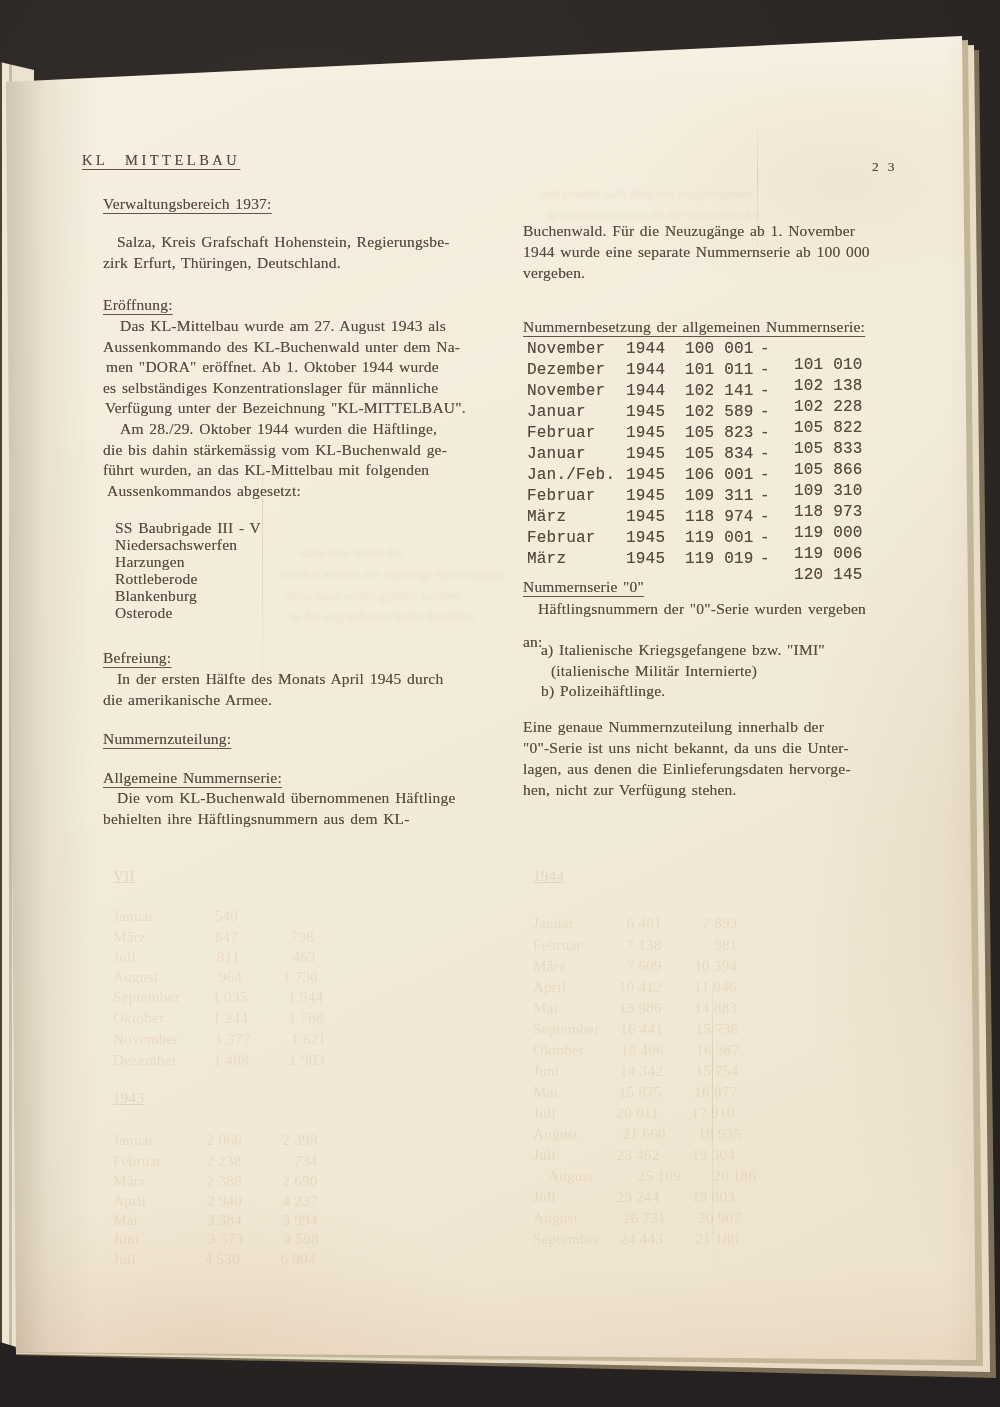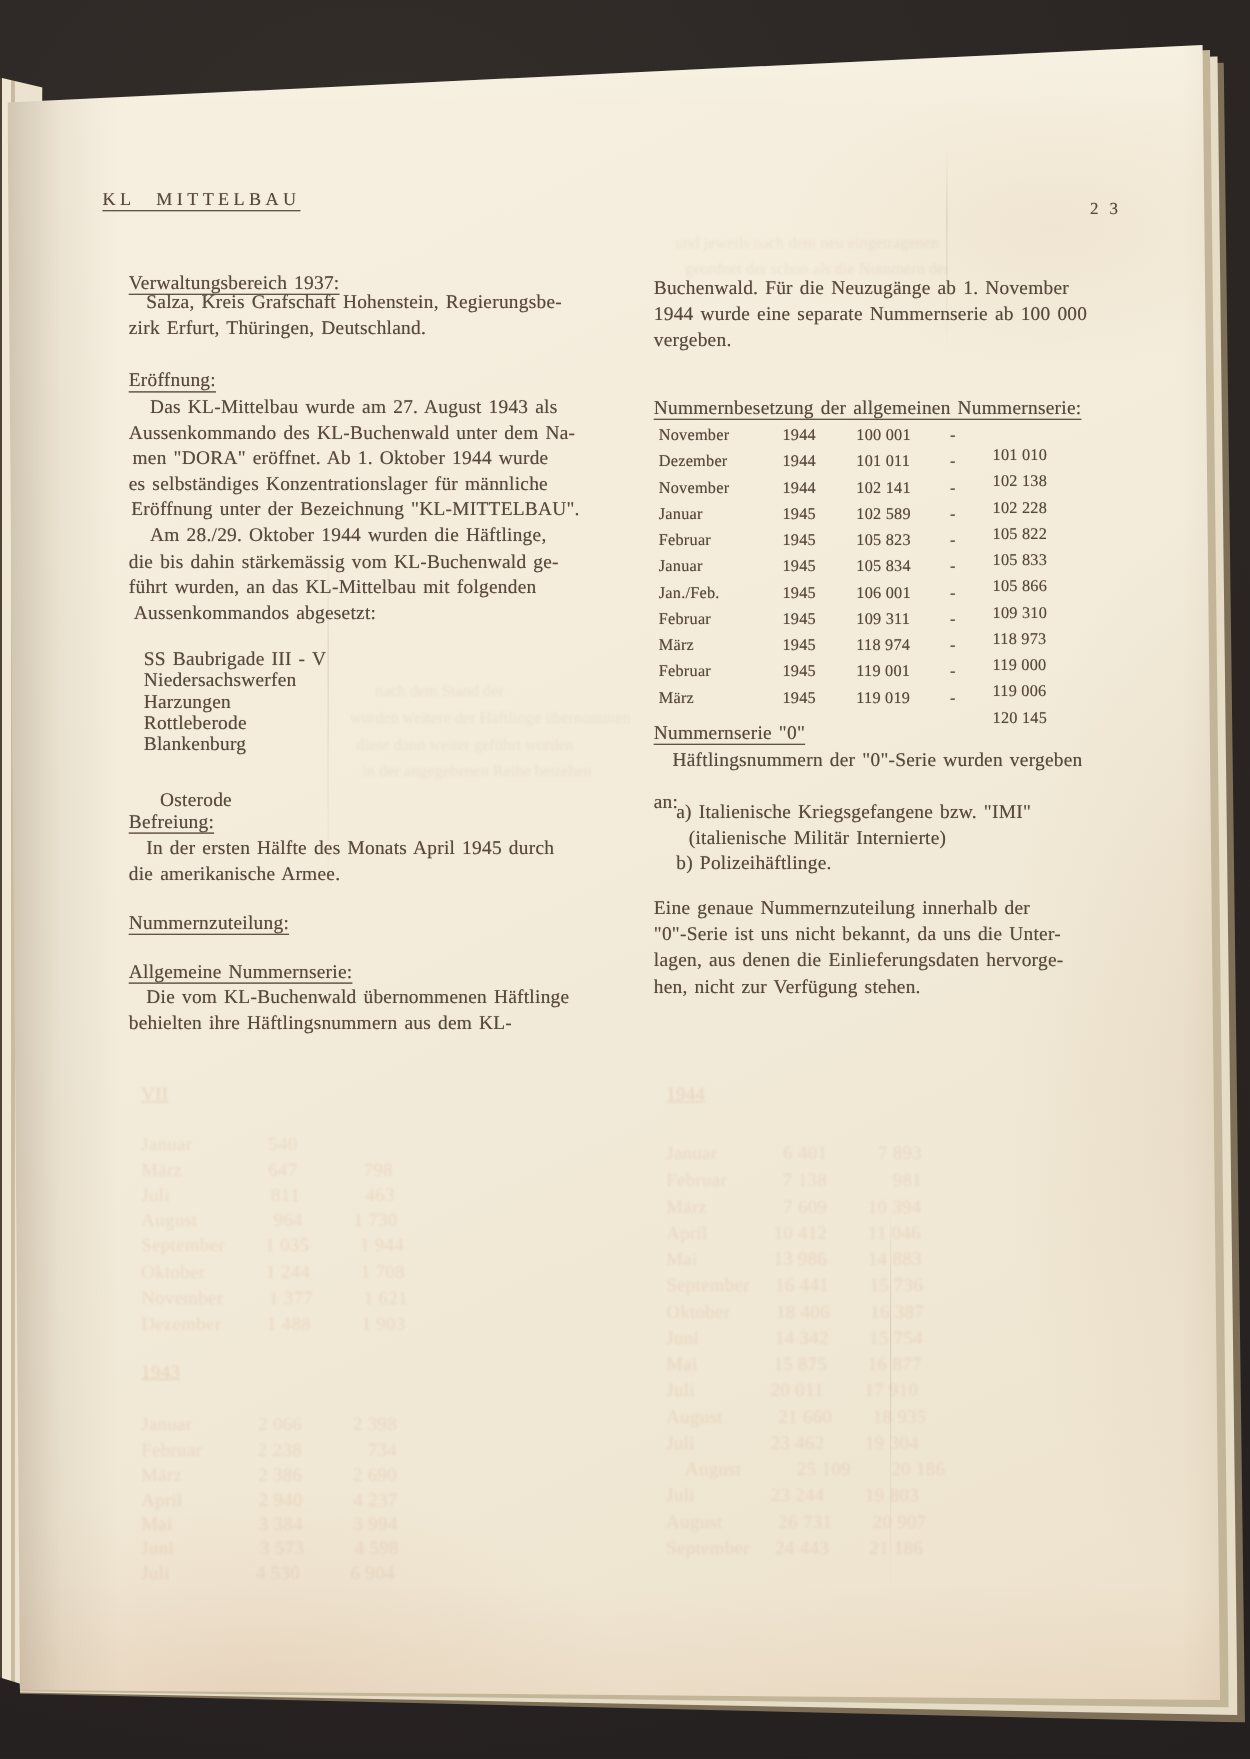--- a/index.html
+++ b/index.html
@@ -26,22 +26,22 @@
          pointer-events:none;}
   .crease{position:absolute;width:1px;background:linear-gradient(180deg,transparent,rgba(150,120,90,0.22),rgba(150,120,90,0.10),transparent);}
   .content{position:absolute;inset:0;}
   .line{position:absolute;white-space:pre;font-size:15.5px;line-height:18px;color:#57493c;
         letter-spacing:0.2px;word-spacing:1.5px;text-shadow:0 0 0.6px rgba(87,73,58,0.55);}
   .head{text-decoration:underline;text-underline-offset:4px;text-decoration-thickness:1px;
         text-decoration-color:rgba(87,73,58,0.85);}
   .title{font-size:14.5px;letter-spacing:3.5px;}
   .pageno{font-size:13.5px;letter-spacing:2px;}
   .trow{position:absolute;left:527px;width:340px;height:18px;}
-  .trow span{position:absolute;top:0;white-space:pre;font-size:13px;color:#57493c;
-        letter-spacing:0.2px;text-shadow:0 0 0.6px rgba(87,73,58,0.55);}
+  .trow span{position:absolute;top:0;white-space:pre;font-size:16px;color:#57493c;
+        letter-spacing:0.2px;text-shadow:0 0 0.6px rgba(87,73,58,0.55);font-family:Liberation Mono, monospace;}
   .tm{left:0;} .ty{left:99px;} .tf{left:158px;} .tdash{left:233px;} .tt{left:267px;margin-top:16px;}
   .ghost{position:absolute;white-space:pre;font-size:15px;color:rgba(193,118,90,0.15);
          filter:blur(0.7px);letter-spacing:0.3px;}
   .ghost.hd{text-decoration:underline;color:rgba(193,118,90,0.20);}
   .smudge{position:absolute;white-space:pre;font-size:13px;color:rgba(170,120,95,0.10);filter:blur(1px);}
 </style>
 </head>
 <body>
 
 <div class="scene">
@@ -64,41 +64,41 @@
     <div class="line head title" style="left:82px;top:151px;">KL  MITTELBAU</div>
     <div class="line pageno" style="left:872px;top:158px;">2 3</div>
 
     <div class="smudge" style="left:540px;top:186px;">und jeweils nach dem neu eingetragenen</div>
     <div class="smudge" style="left:548px;top:207px;">geordnet der schon als die Nummern der</div>
     <div class="smudge" style="left:300px;top:545px;">nach dem Stand der</div>
     <div class="smudge" style="left:280px;top:566px;">wurden weitere der Häftlinge übernommen</div>
     <div class="smudge" style="left:285px;top:588px;">diese dann weiter geführt worden</div>
     <div class="smudge" style="left:290px;top:609px;">in der angegebenen Reihe bestehen</div>
 
-    <div class="line head" style="left:103px;top:218px;text-align:center;">Verwaltungsbereich 1937:</div>
+    <div class="line head" style="left:103px;top:195px;text-align:center;">Verwaltungsbereich 1937:</div>
     <div class="line" style="left:117px;top:233px;">Salza, Kreis Grafschaft Hohenstein, Regierungsbe-</div>
     <div class="line" style="left:103px;top:254px;">zirk Erfurt, Thüringen, Deutschland.</div>
 
     <div class="line head" style="left:103px;top:296px;">Eröffnung:</div>
     <div class="line" style="left:120px;top:317px;">Das KL-Mittelbau wurde am 27. August 1943 als</div>
     <div class="line" style="left:103px;top:338px;">Aussenkommando des KL-Buchenwald unter dem Na-</div>
     <div class="line" style="left:106px;top:358px;">men "DORA" eröffnet. Ab 1. Oktober 1944 wurde</div>
     <div class="line" style="left:103px;top:379px;">es selbständiges Konzentrationslager für männliche</div>
-    <div class="line" style="left:105px;top:399px;">Eröffnung unter der Bezeichnung "KL-MITTELBAU".</div>
+    <div class="line" style="left:105px;top:399px;">Verfügung unter der Bezeichnung "KL-MITTELBAU".</div>
     <div class="line" style="left:120px;top:420px;">Am 28./29. Oktober 1944 wurden die Häftlinge,</div>
     <div class="line" style="left:103px;top:441px;">die bis dahin stärkemässig vom KL-Buchenwald ge-</div>
     <div class="line" style="left:103px;top:461px;">führt wurden, an das KL-Mittelbau mit folgenden</div>
     <div class="line" style="left:107px;top:482px;">Aussenkommandos abgesetzt:</div>
 
     <div class="line" style="left:115px;top:519px;">SS Baubrigade III - V</div>
     <div class="line" style="left:115px;top:536px;">Niedersachswerfen</div>
     <div class="line" style="left:115px;top:553px;">Harzungen</div>
     <div class="line" style="left:115px;top:570px;">Rottleberode</div>
     <div class="line" style="left:115px;top:587px;">Blankenburg</div>
-    <div class="line" style="left:128px;top:604px;margin-top:28px;">Osterode</div>
+    <div class="line" style="left:115px;top:604px;">Osterode</div>
 
     <div class="line head" style="left:103px;top:649px;">Befreiung:</div>
     <div class="line" style="left:117px;top:670px;">In der ersten Hälfte des Monats April 1945 durch</div>
     <div class="line" style="left:103px;top:691px;">die amerikanische Armee.</div>
 
     <div class="line head" style="left:103px;top:730px;">Nummernzuteilung:</div>
 
     <div class="line head" style="left:103px;top:769px;">Allgemeine Nummernserie:</div>
     <div class="line" style="left:117px;top:789px;">Die vom KL-Buchenwald übernommenen Häftlinge</div>
     <div class="line" style="left:103px;top:810px;">behielten ihre Häftlingsnummern aus dem KL-</div>

